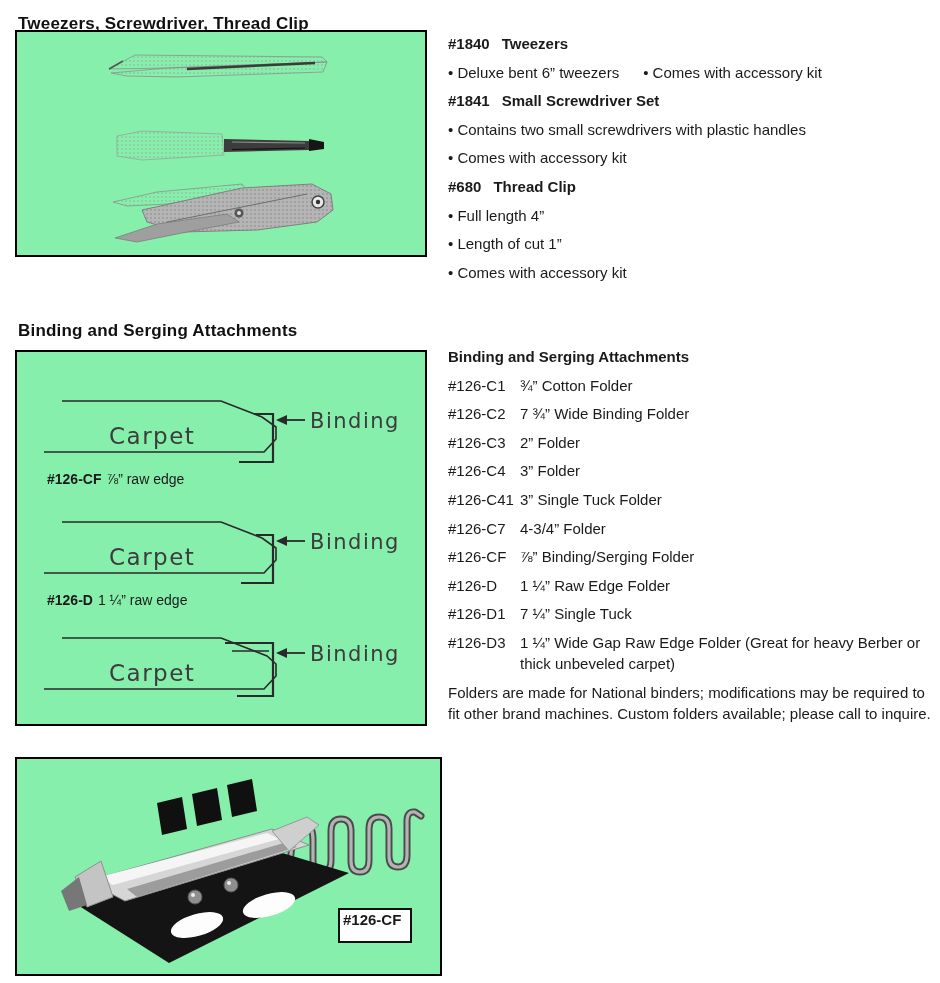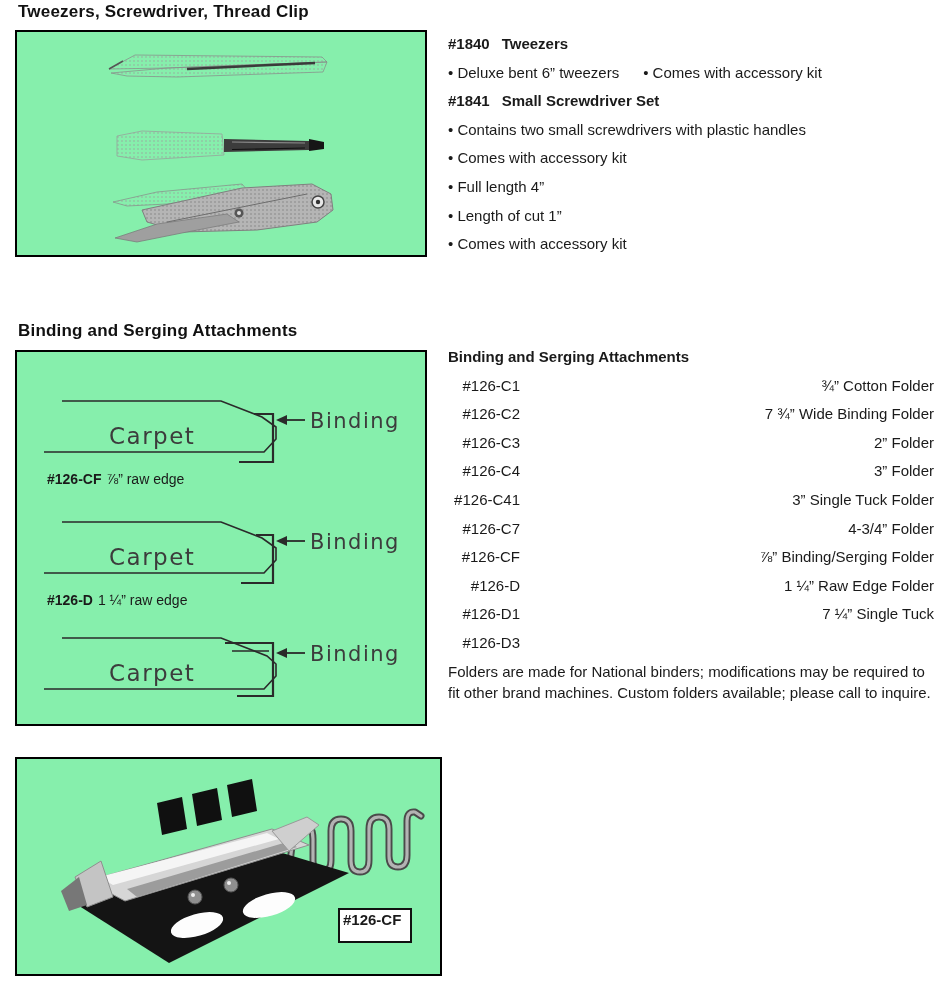--- a/index.html
+++ b/index.html
@@ -1,35 +1,35 @@
 <!DOCTYPE html>
 <html><head>
 <meta charset="utf-8">
 <style>
   html,body{margin:0;padding:0;background:#fff;}
   .page{
     position:relative;width:940px;height:983px;background:#ffffff;
     font-family:"Liberation Sans", sans-serif;color:#1a1a1a;overflow:hidden;
   }
   .sec-title{position:absolute;left:18px;margin:0;font-size:17px;font-weight:bold;letter-spacing:.2px;color:#111;}
-  .t1{top:2px;}
+  .t1{top:14px;}
   .t2{top:321px;}
   .box{position:absolute;border:2px solid #000;background:#86efac;box-sizing:border-box;}
   .box1{left:15px;top:30px;width:412px;height:227px;}
   .box2{left:15px;top:350px;width:412px;height:376px;}
   .box3{left:15px;top:757px;width:427px;height:219px;}
   .col{position:absolute;left:448px;width:486px;font-size:15px;color:#1a1a1a;}
   .col1{top:24px;margin-top:9px;}
   .col2{top:346px;}
   .prod-head{font-weight:bold;line-height:21px;margin-bottom:7.6px;font-size:15px;}
   .prod-head .pcode{margin-right:12px;}
   .line{line-height:21px;margin-bottom:7.6px;}
   .b2{margin-left:24px;}
   .list-head{font-weight:bold;line-height:21px;margin-bottom:7.6px;}
-  .item{display:flex;line-height:21px;margin-bottom:7.6px;text-align:right;}
+  .item{display:flex;line-height:21px;margin-bottom:7.6px;}
   .item .code{width:72px;flex:none;}
   .item .desc{flex:1;}
   .note{margin:0;line-height:21.5px;width:492px;}
   .diagram{position:absolute;left:12px;}
   .d1{top:37px;}
   .d2{top:158px;}
   .d3{top:274px;}
   .diagram svg{display:block;}
   .caption{margin:2px 0 0 18px;font-size:14px;}
   .caption b{margin-right:5px;}
@@ -93,20 +93,23 @@
       <span class="pcode">#1840</span><span>Tweezers</span>
     </div>
     <div class="line">
       <span>• Deluxe bent 6” tweezers</span><span class="b2">• Comes with accessory kit</span>
     </div>
     <div class="prod-head">
       <span class="pcode">#1841</span><span>Small Screwdriver Set</span>
     </div>
     <div class="line">• Contains two small screwdrivers with plastic handles</div>
     <div class="line">• Comes with accessory kit</div>
+    <div class="prod-head">
+      <span class="pcode">#680</span><span>Thread Clip</span>
+    </div>
     <div class="line">• Full length 4”</div>
     <div class="line">• Length of cut 1”</div>
     <div class="line">• Comes with accessory kit</div>
   </div>
 
   <h2 class="sec-title t2">Binding and Serging Attachments</h2>
 
   <div class="box box2">
 
     <div class="diagram d1">
@@ -185,20 +188,21 @@
     <div class="item">
         <span class="code">#126-D</span>
         <span class="desc">1 ¼” Raw Edge Folder</span>
       </div>
     <div class="item">
         <span class="code">#126-D1</span>
         <span class="desc">7 ¼” Single Tuck</span>
       </div>
     <div class="item">
         <span class="code">#126-D3</span>
+        <span class="desc">1 ¼” Wide Gap Raw Edge Folder (Great for heavy Berber or thick unbeveled carpet)</span>
       </div>
 
     <p class="note">Folders are made for National binders; modifications may be required to fit other brand machines.  Custom folders available; please call to inquire.</p>
   </div>
 
   <div class="box box3">
     <svg width="423" height="215" viewBox="0 0 423 215">
 
       <path d="M272,112 L276,78 Q277,64 287,65 Q296,66 296,80 L296,102 Q296,113 305,113 Q314,113 314,101 L314,72 Q314,60 324,60 Q334,60 334,72 L334,102 Q334,113 343,113 Q352,113 352,101 L352,70 Q352,58 362,58 Q372,58 372,70 L372,97 Q372,108 381,108 Q390,108 390,96 L390,62 Q390,52 398,53 L404,57" fill="none" stroke="#4a4a4a" stroke-width="7" stroke-linecap="round" stroke-linejoin="round"></path>
       <path d="M272,112 L276,78 Q277,64 287,65 Q296,66 296,80 L296,102 Q296,113 305,113 Q314,113 314,101 L314,72 Q314,60 324,60 Q334,60 334,72 L334,102 Q334,113 343,113 Q352,113 352,101 L352,70 Q352,58 362,58 Q372,58 372,70 L372,97 Q372,108 381,108 Q390,108 390,96 L390,62 Q390,52 398,53 L404,57" fill="none" stroke="#b3b3b3" stroke-width="3.2" stroke-linecap="round" stroke-linejoin="round"></path>

